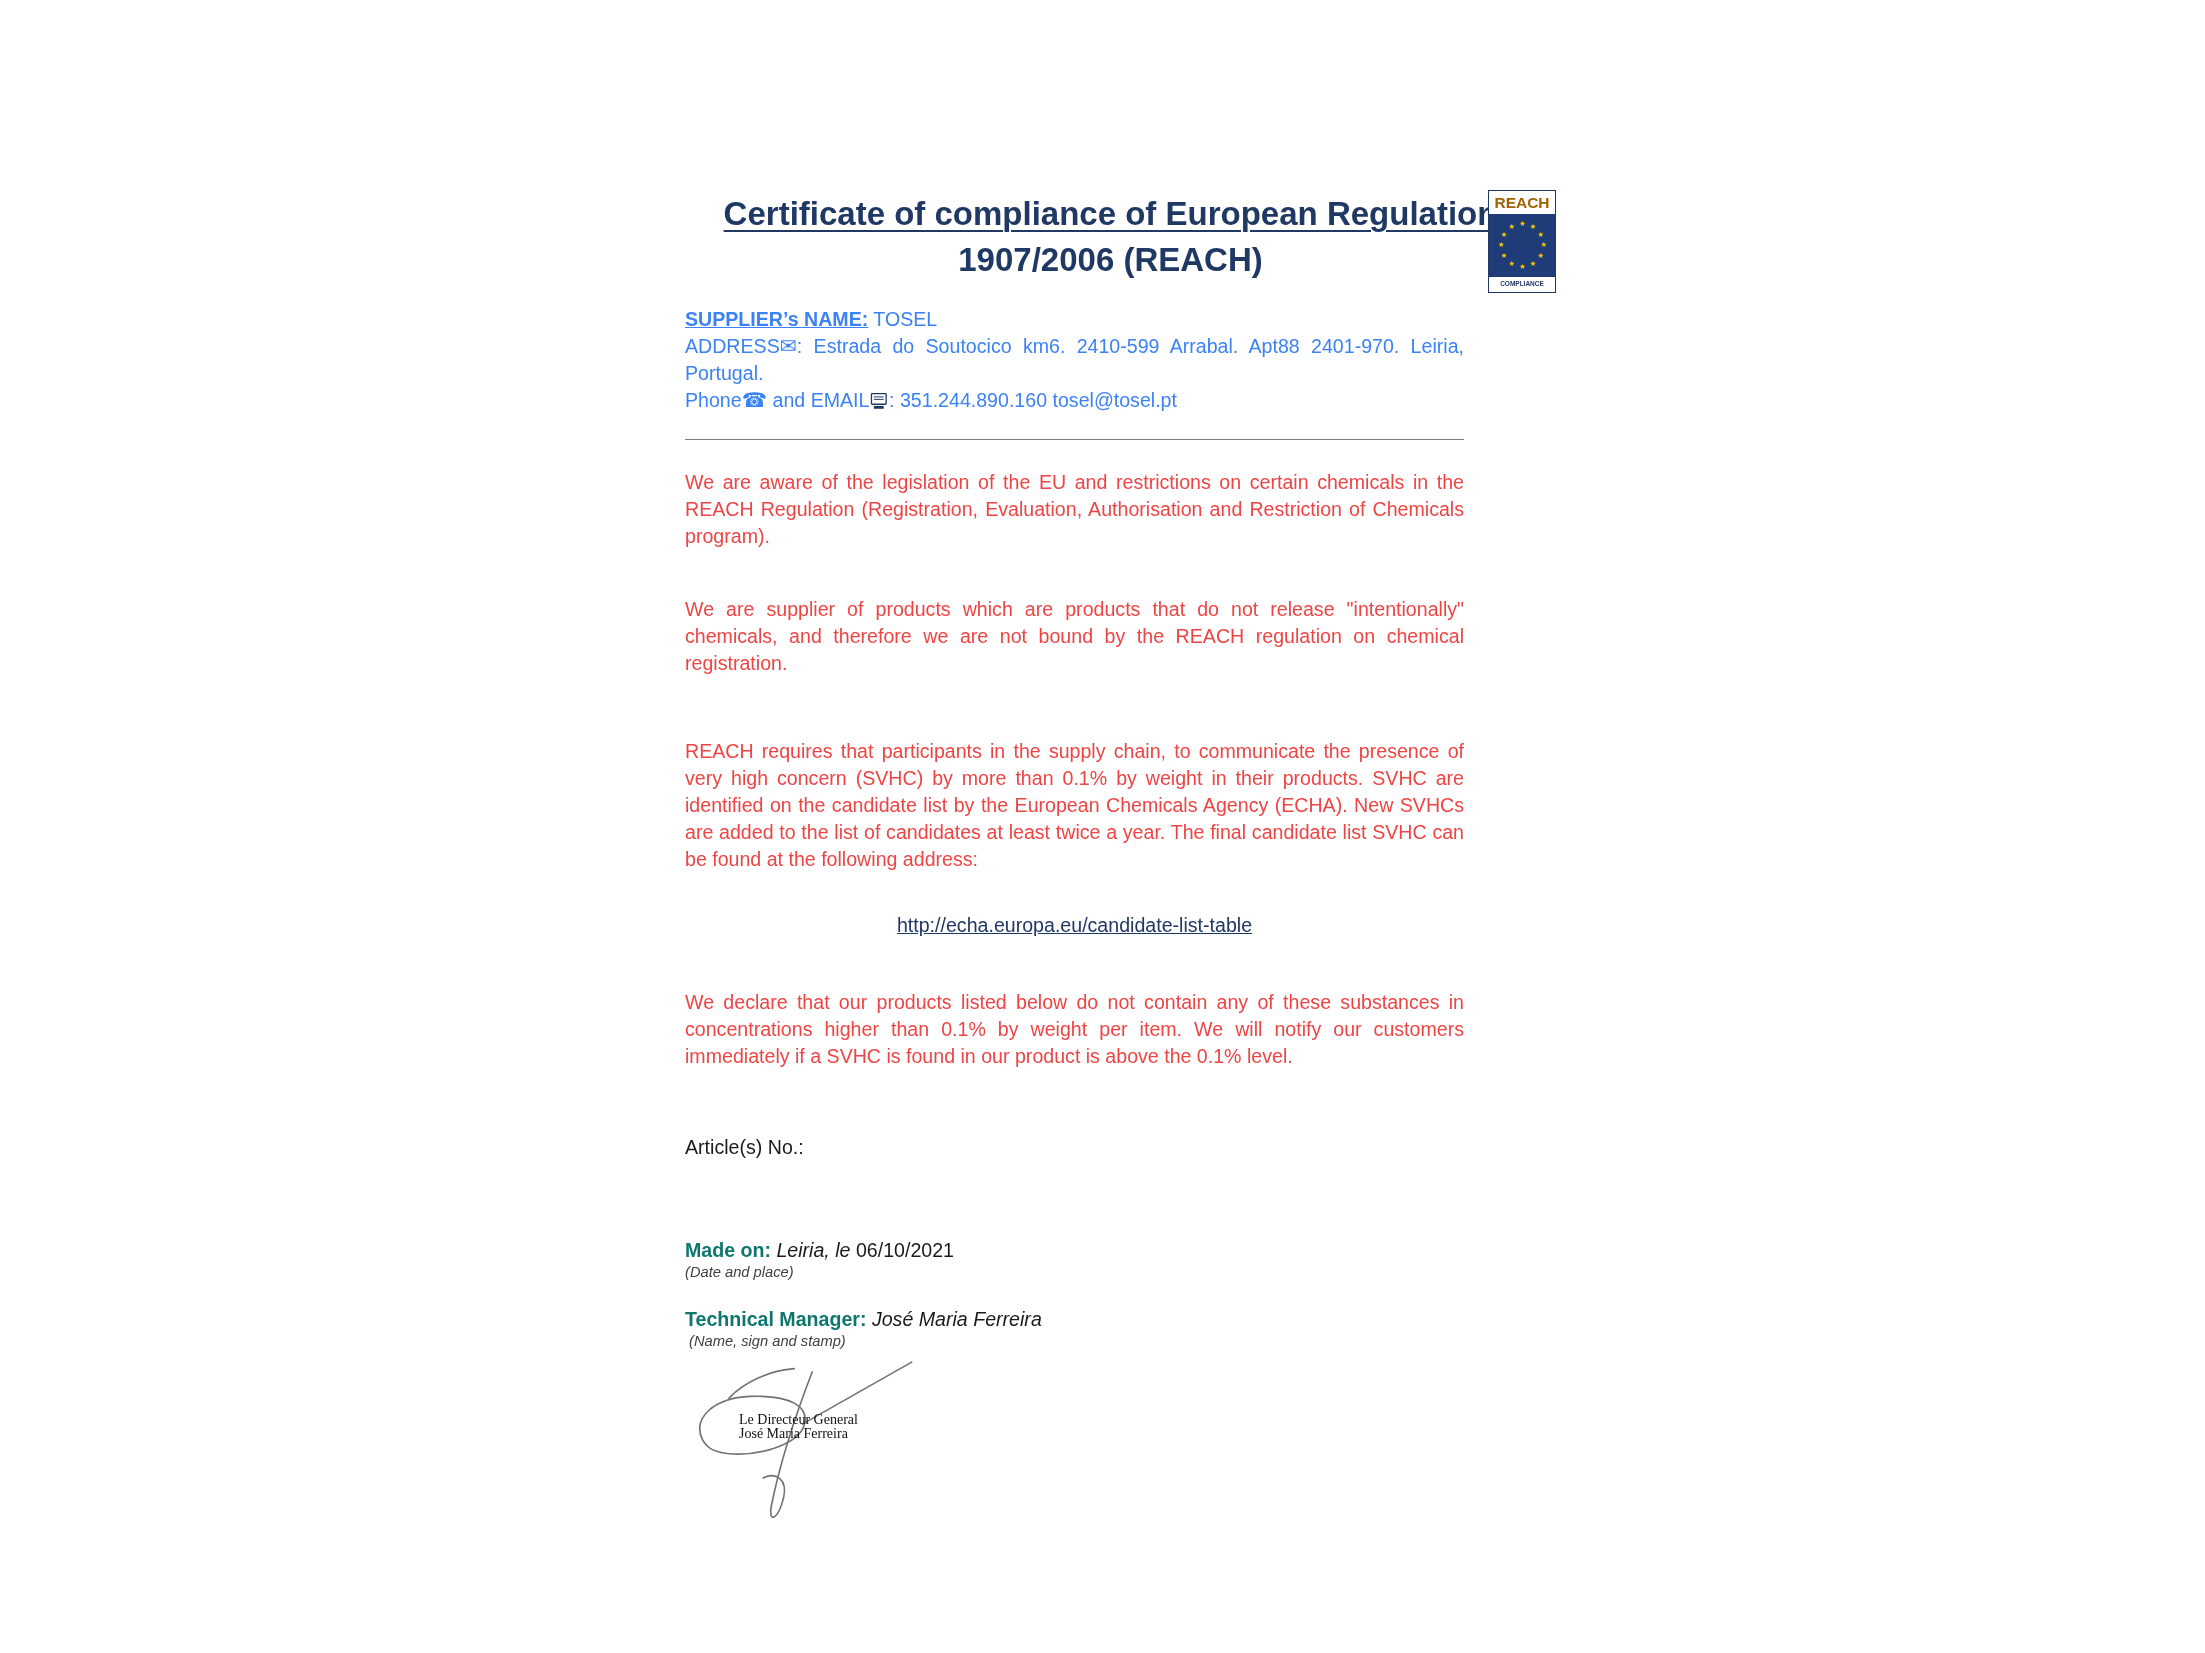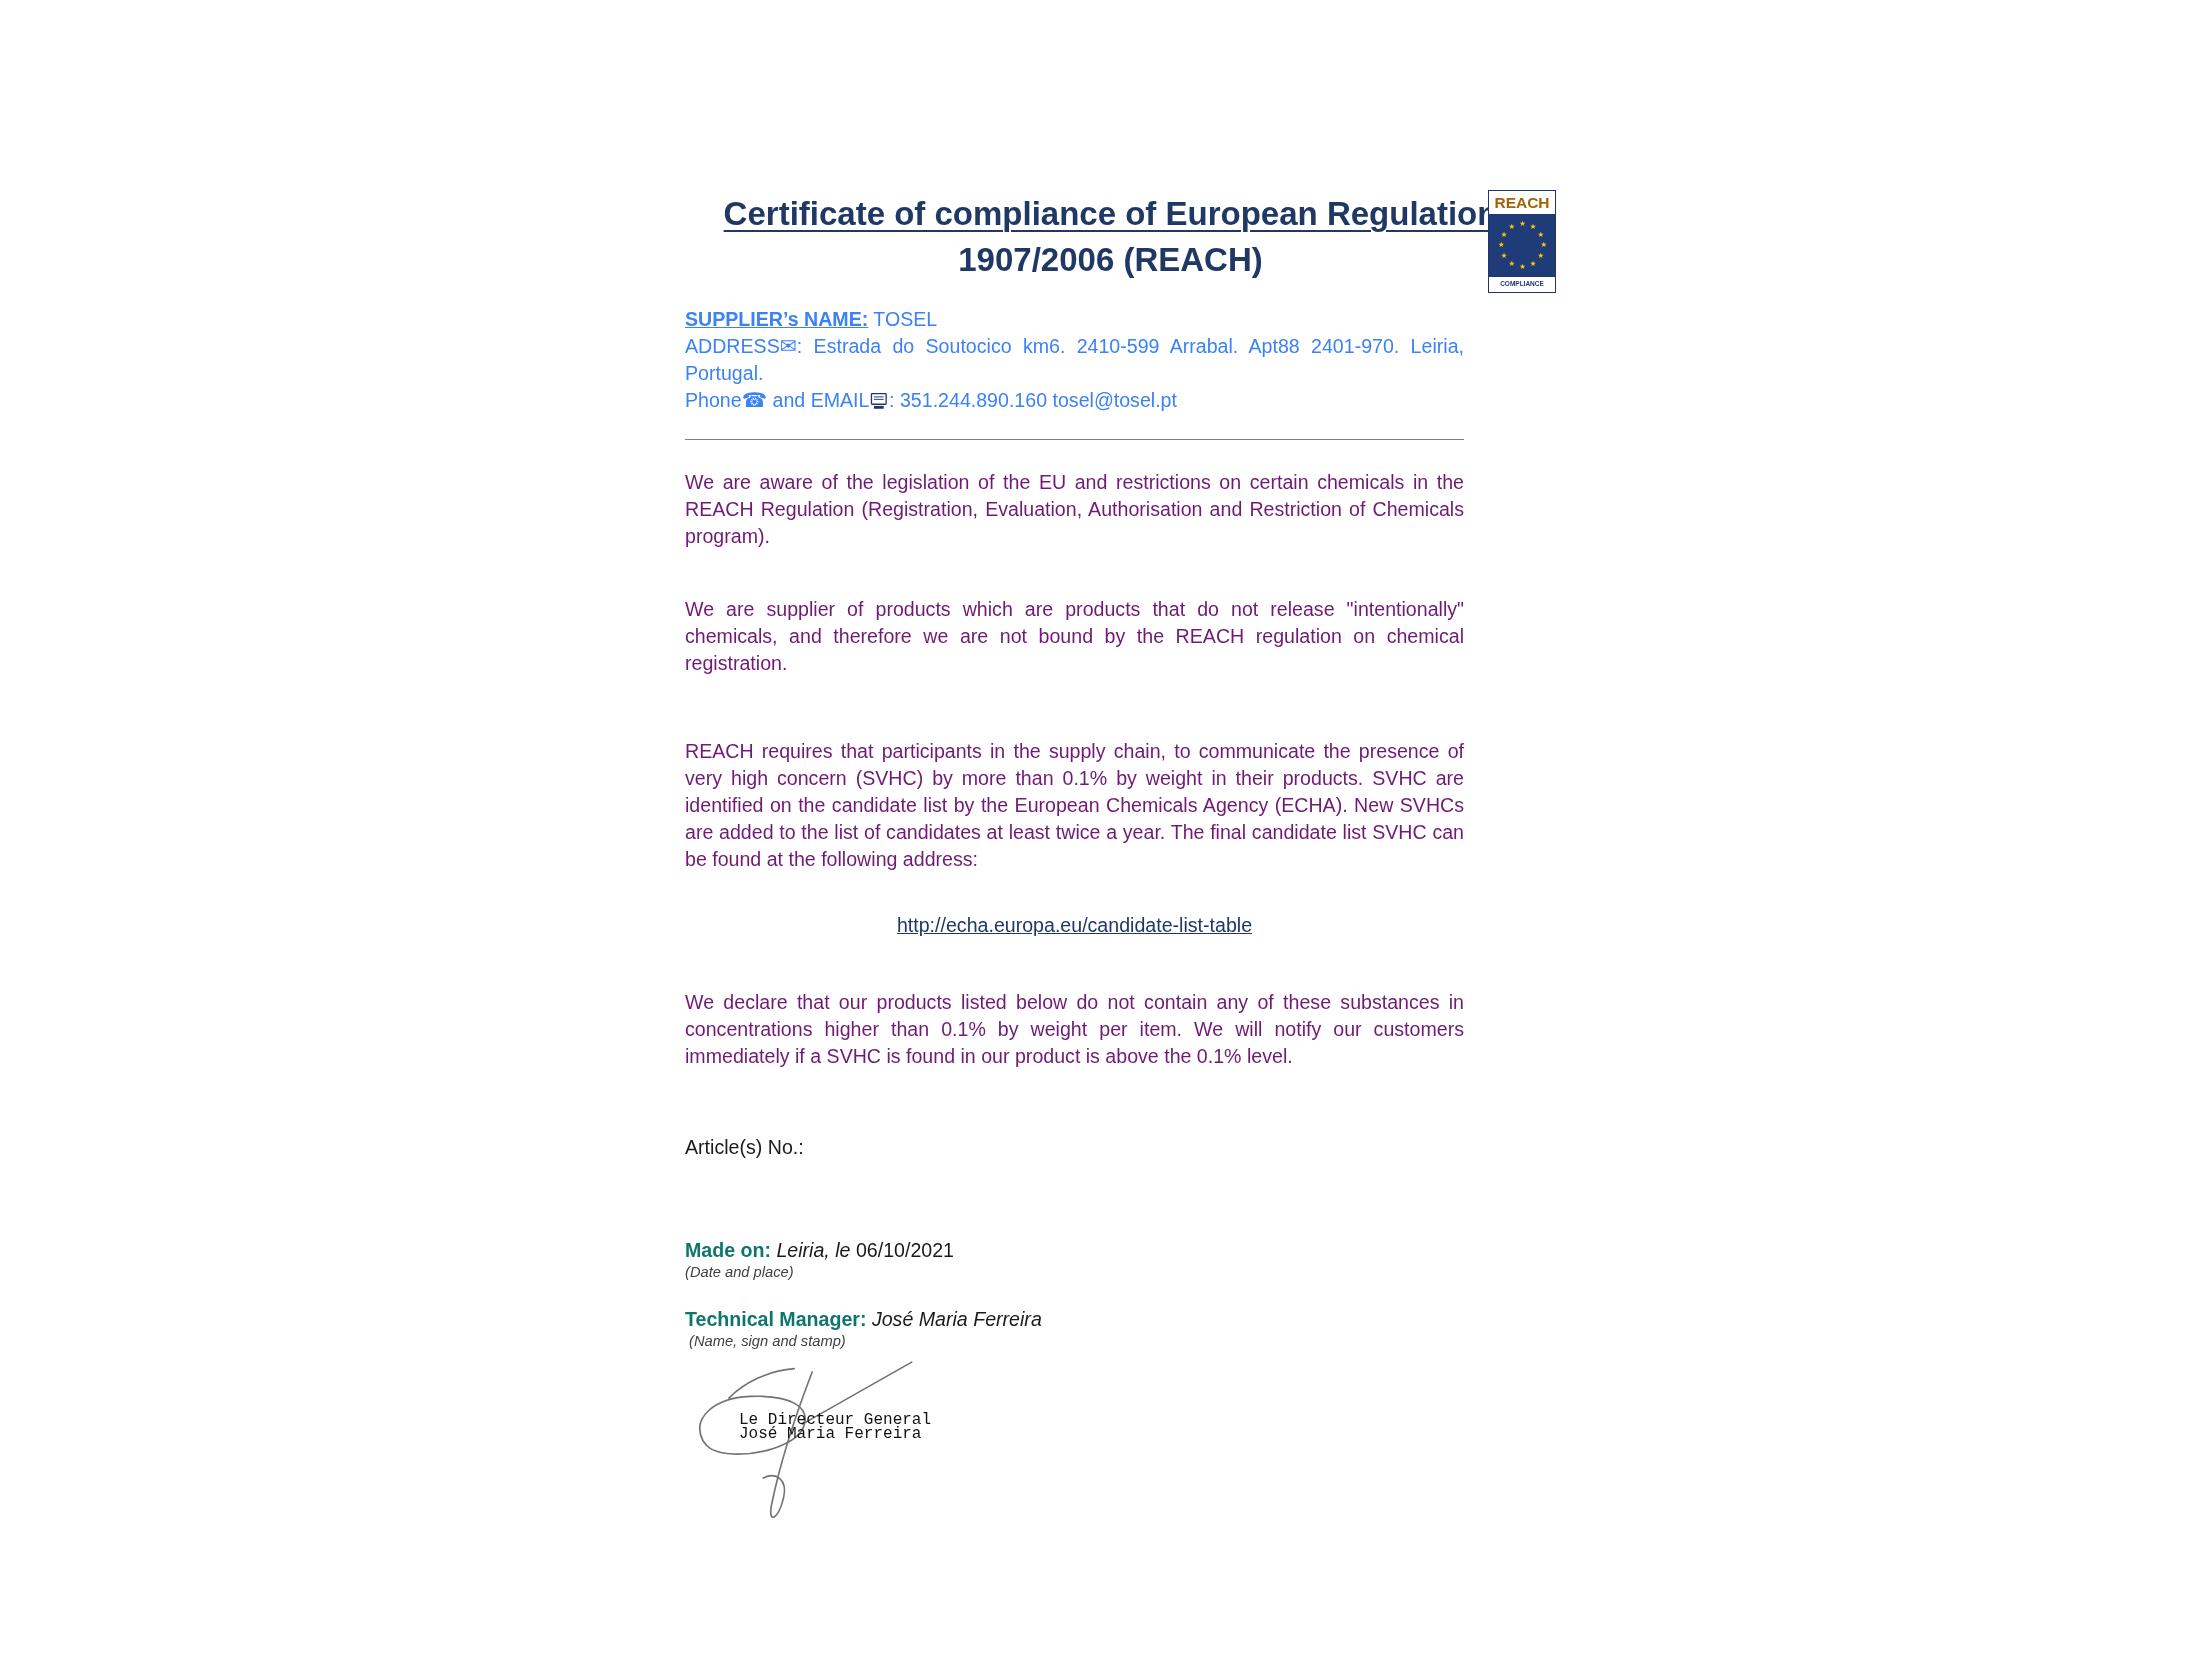--- a/index.html
+++ b/index.html
@@ -68,21 +68,21 @@
 
   .hr {
     top: 439px;
     border-top: 1.6px solid #7f7f7f;
     height: 0;
   }
 
   
   .para {
     font-size: 19.6px; line-height: 27px;
-    color: #701a75;
+    color: #ef4444;
     text-align: justify;
     margin: 0;
   }
   .p1 { top: 469px; }
   .p2 { top: 596px; }
   .p3 { top: 738px; }
   .link-row { top: 914px; text-align: center; font-size: 19.6px; }
   .link-row a {
     color: #1f3864;
     text-decoration: underline;
@@ -102,22 +102,22 @@
   }
   .cap1 { top: 1249px; }
   .tm { top: 1288px; font-size: 19.6px; color: #1a1a1a; }
   .cap2 { top: 1318px; left: 689px; }
 
   
   .signature { left: 680px; top: 1349px; width: 310px; height: 196px; }
   .sig-svg { position: absolute; left: 0; top: 0; }
   .sig-text {
     position: absolute; left: 59px; top: 64px;
-    font-family: Liberation Mono, monospace;
-    font-size: 16px; line-height: 14px;
+    font-family: Liberation Serif, serif;
+    font-size: 14px; line-height: 14px;
     color: #111111;
   }
 </style>
 </head>
 <body>
 
 <div class="page">
 
   <div class="abs title">
     <div><span class="u">Certificate of compliance of European Regulation</span></div>

